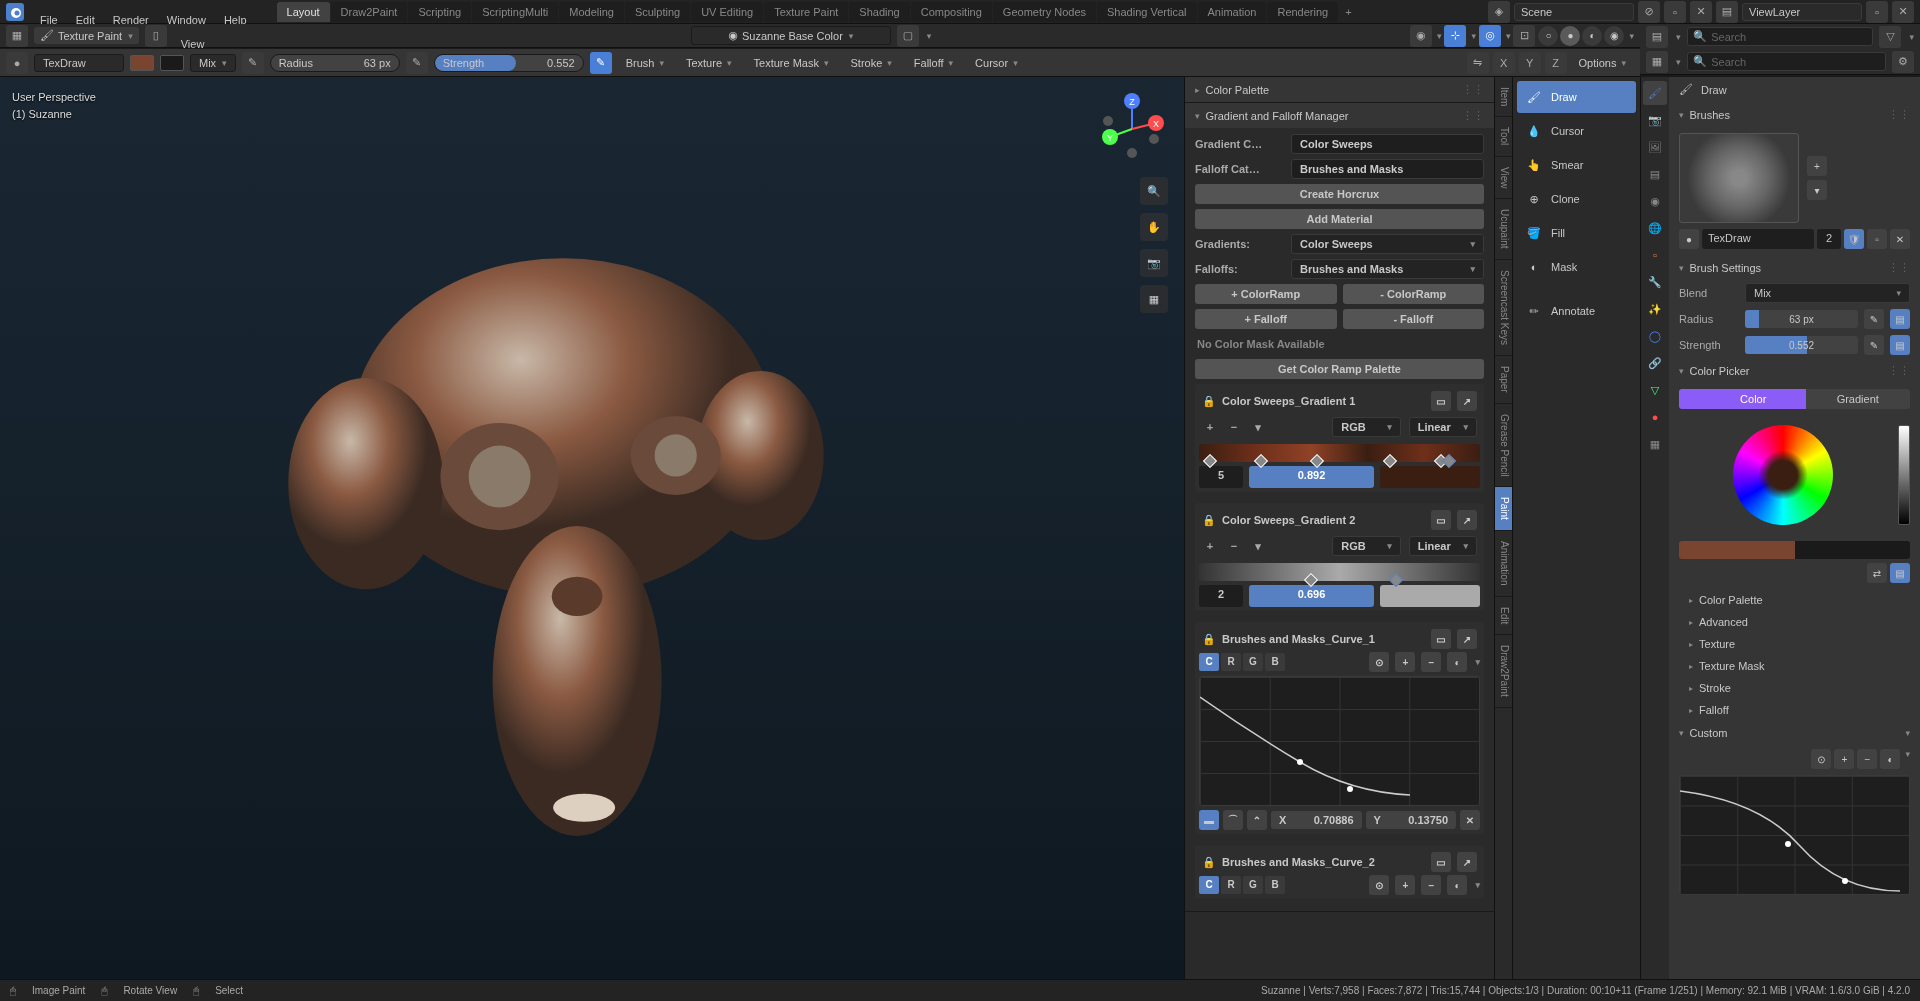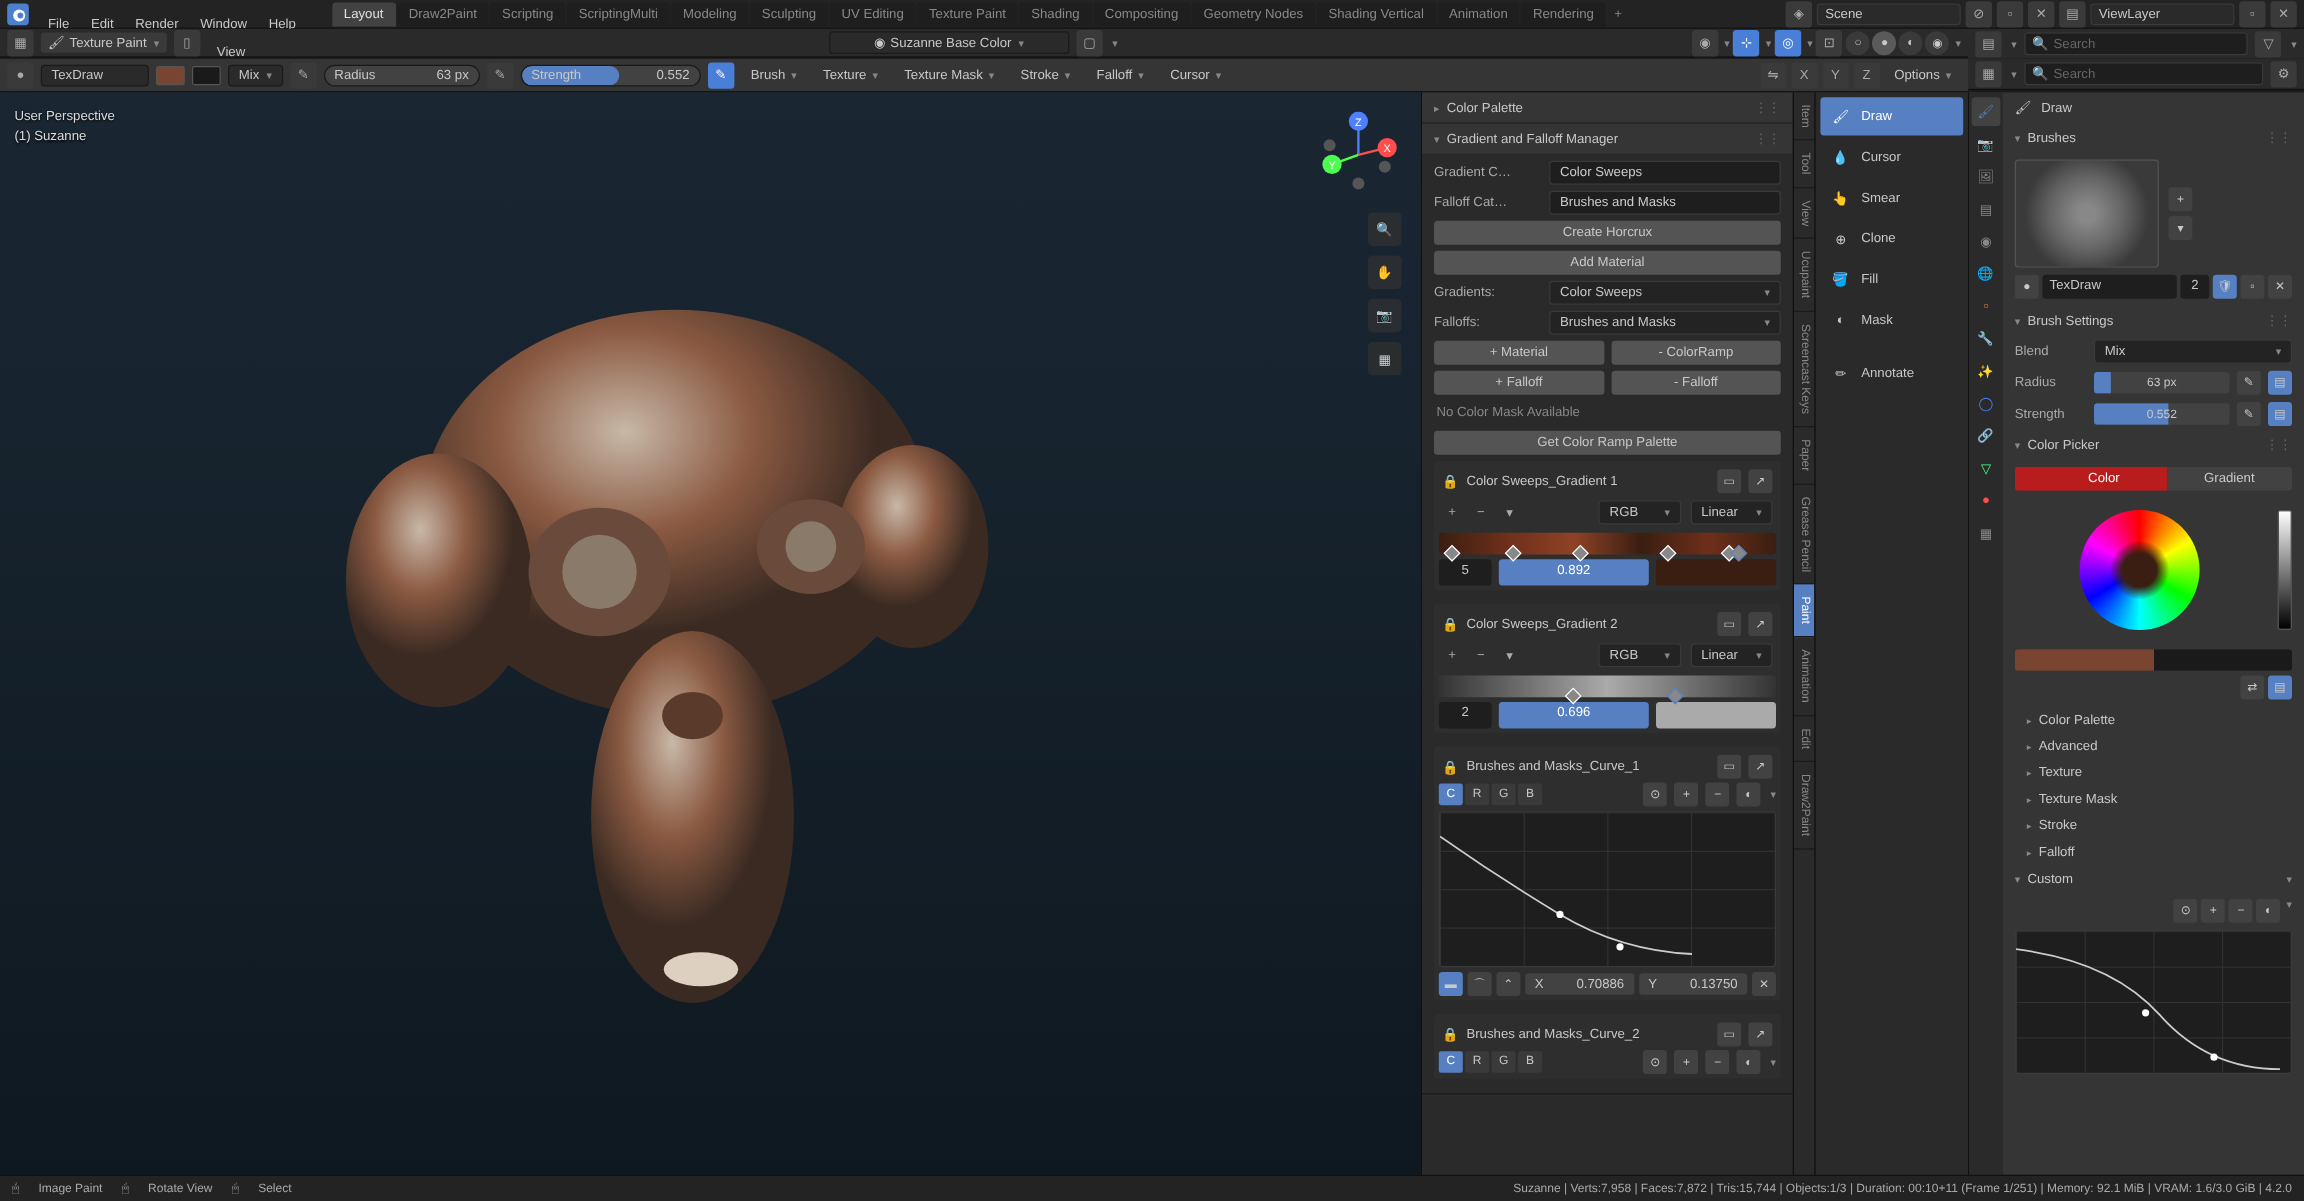--- a/index.html
+++ b/index.html
@@ -31,21 +31,21 @@
 .viewport { flex: 1; background: linear-gradient(180deg, #1a2733 0%, #0e1820 100%); position: relative; }
 .viewport-info { position: absolute; top: 12px; left: 12px; color: #ddd; font-size: 11px; line-height: 1.5; text-shadow: 0 1px 2px #000; }
 .viewport-gizmo { position: absolute; top: 16px; right: 16px; width: 72px; height: 72px; }
 .viewport-tools { position: absolute; top: 100px; right: 16px; display: flex; flex-direction: column; gap: 8px; }
 .vtool-btn { width: 28px; height: 28px; background: rgba(50,50,50,0.7); border-radius: 4px; display: flex; align-items: center; justify-content: center; cursor: pointer; color: #ccc; }
 .n-panel { width: 310px; background: #2a2a2a; border-left: 1px solid #101010; display: flex; flex-direction: column; overflow-y: auto; }
 .panel-section { border-bottom: 1px solid #1a1a1a; }
 .panel-header { display: flex; align-items: center; padding: 6px 10px; background: #353535; cursor: pointer; gap: 6px; }
 .panel-header .chev { font-size: 9px; color: #888; }
 .panel-header .dots { margin-left: auto; color: #666; }
-.panel-body { padding: 6px 10px; display: flex; flex-direction: column; gap: 5px; }
+.panel-body { padding: 6px 10px; display: flex; flex-direction: column; gap: 5px; font-weight: bold; }
 .panel-row { display: flex; align-items: center; gap: 6px; }
 .panel-label { width: 90px; color: #aaa; }
 .panel-input { flex: 1; background: #1e1e1e; border: 1px solid #3a3a3a; border-radius: 3px; padding: 3px 8px; color: #ccc; }
 .panel-btn { flex: 1; background: #545454; border-radius: 3px; padding: 4px 8px; text-align: center; cursor: pointer; }
 .panel-select { flex: 1; background: #232323; border: 1px solid #3a3a3a; border-radius: 3px; padding: 3px 8px; display: flex; align-items: center; justify-content: space-between; }
 .gradient-item { background: #2e2e2e; margin-bottom: 6px; border-radius: 3px; padding: 4px; }
 .gradient-name-row { display: flex; align-items: center; gap: 6px; padding: 3px; }
 .lock-icon { width: 14px; color: #888; }
 .gradient-ctrl-row { display: flex; align-items: center; gap: 8px; padding: 3px; }
 .grad-plus, .grad-minus, .grad-chev { width: 16px; text-align: center; cursor: pointer; color: #aaa; }
@@ -78,21 +78,21 @@
 .brush-name { flex: 1; background: #1e1e1e; border-radius: 3px; padding: 3px 6px; }
 .brush-count { width: 24px; background: #1e1e1e; border-radius: 3px; padding: 3px 4px; text-align: center; }
 .mini-icon-btn { width: 20px; height: 20px; background: #424242; border-radius: 3px; display: flex; align-items: center; justify-content: center; cursor: pointer; font-size: 10px; }
 .setting-row { display: flex; align-items: center; padding: 3px 10px; gap: 6px; }
 .setting-label { width: 60px; text-align: left; color: #aaa; }
 .setting-slider { flex: 1; position: relative; background: #424242; border-radius: 3px; height: 18px; overflow: hidden; }
 .setting-slider-fill { position: absolute; left: 0; top: 0; bottom: 0; background: #5680c2; }
 .setting-slider-text { position: absolute; inset: 0; display: flex; align-items: center; justify-content: center; font-size: 10px; }
 .color-gradient-tabs { display: flex; margin: 6px 10px 4px; border-radius: 3px; overflow: hidden; }
 .cg-tab { flex: 1; padding: 4px; text-align: center; background: #424242; cursor: pointer; }
-.cg-tab.active { background: #b91c1c; color: #fff; padding-left: 26px; }
+.cg-tab.active { background: #8b5cf6; color: #fff; padding-left: 26px; }
 .color-wheel { width: 100px; height: 100px; border-radius: 50%; margin: 8px auto; background: conic-gradient(red,yellow,lime,cyan,blue,magenta,red); position: relative; }
 .color-wheel::after { content: ''; position: absolute; inset: 25%; border-radius: 50%; background: radial-gradient(circle,#3a1e12 40%,transparent 70%); }
 .value-bar { width: 12px; height: 100px; background: linear-gradient(180deg,#fff,#000); border: 1px solid #555; border-radius: 2px; }
 .color-picker-row { display: flex; align-items: center; justify-content: center; gap: 12px; padding: 4px 10px; }
 .sub-section { display: flex; align-items: center; padding: 5px 10px 5px 20px; cursor: pointer; gap: 6px; }
 .sub-section .chev { font-size: 8px; color: #888; }
 .custom-curve { height: 120px; background: #1e1e1e; border: 1px solid #3a3a3a; border-radius: 3px; margin: 6px 10px; position: relative; }
 .right-topbar { display: flex; align-items: center; height: 26px; background: #2a2a2a; border-bottom: 1px solid #101010; padding: 0 6px; gap: 6px; }
 .search-field { flex: 1; background: #1e1e1e; border: 1px solid #3a3a3a; border-radius: 3px; padding: 2px 6px; display: flex; align-items: center; gap: 4px; color: #666; }
 .statusbar { position: absolute; bottom: 0; left: 0; right: 0; height: 22px; background: #232323; border-top: 1px solid #101010; display: flex; align-items: center; padding: 0 10px; font-size: 10px; color: #aaa; gap: 16px; }
@@ -356,21 +356,21 @@
             </div>
         </div>
         <div class="panel-row">
           <div class="panel-label">Falloffs:</div>
           <div class="panel-select">
               <span>Brushes and Masks</span>
               <span class="dropdown-chev">▾</span>
             </div>
         </div>
         <div class="panel-row">
-          <div class="panel-btn">+ Material</div>
+          <div class="panel-btn">+ ColorRamp</div>
           <div class="panel-btn">- ColorRamp</div>
         </div>
         <div class="panel-row">
           <div class="panel-btn">+ Falloff</div>
           <div class="panel-btn">- Falloff</div>
         </div>
         <div style="padding:4px 2px;color:#888;">No Color Mask Available</div>
         <div class="panel-btn">Get Color Ramp Palette</div>
 
         <div class="gradient-item">

